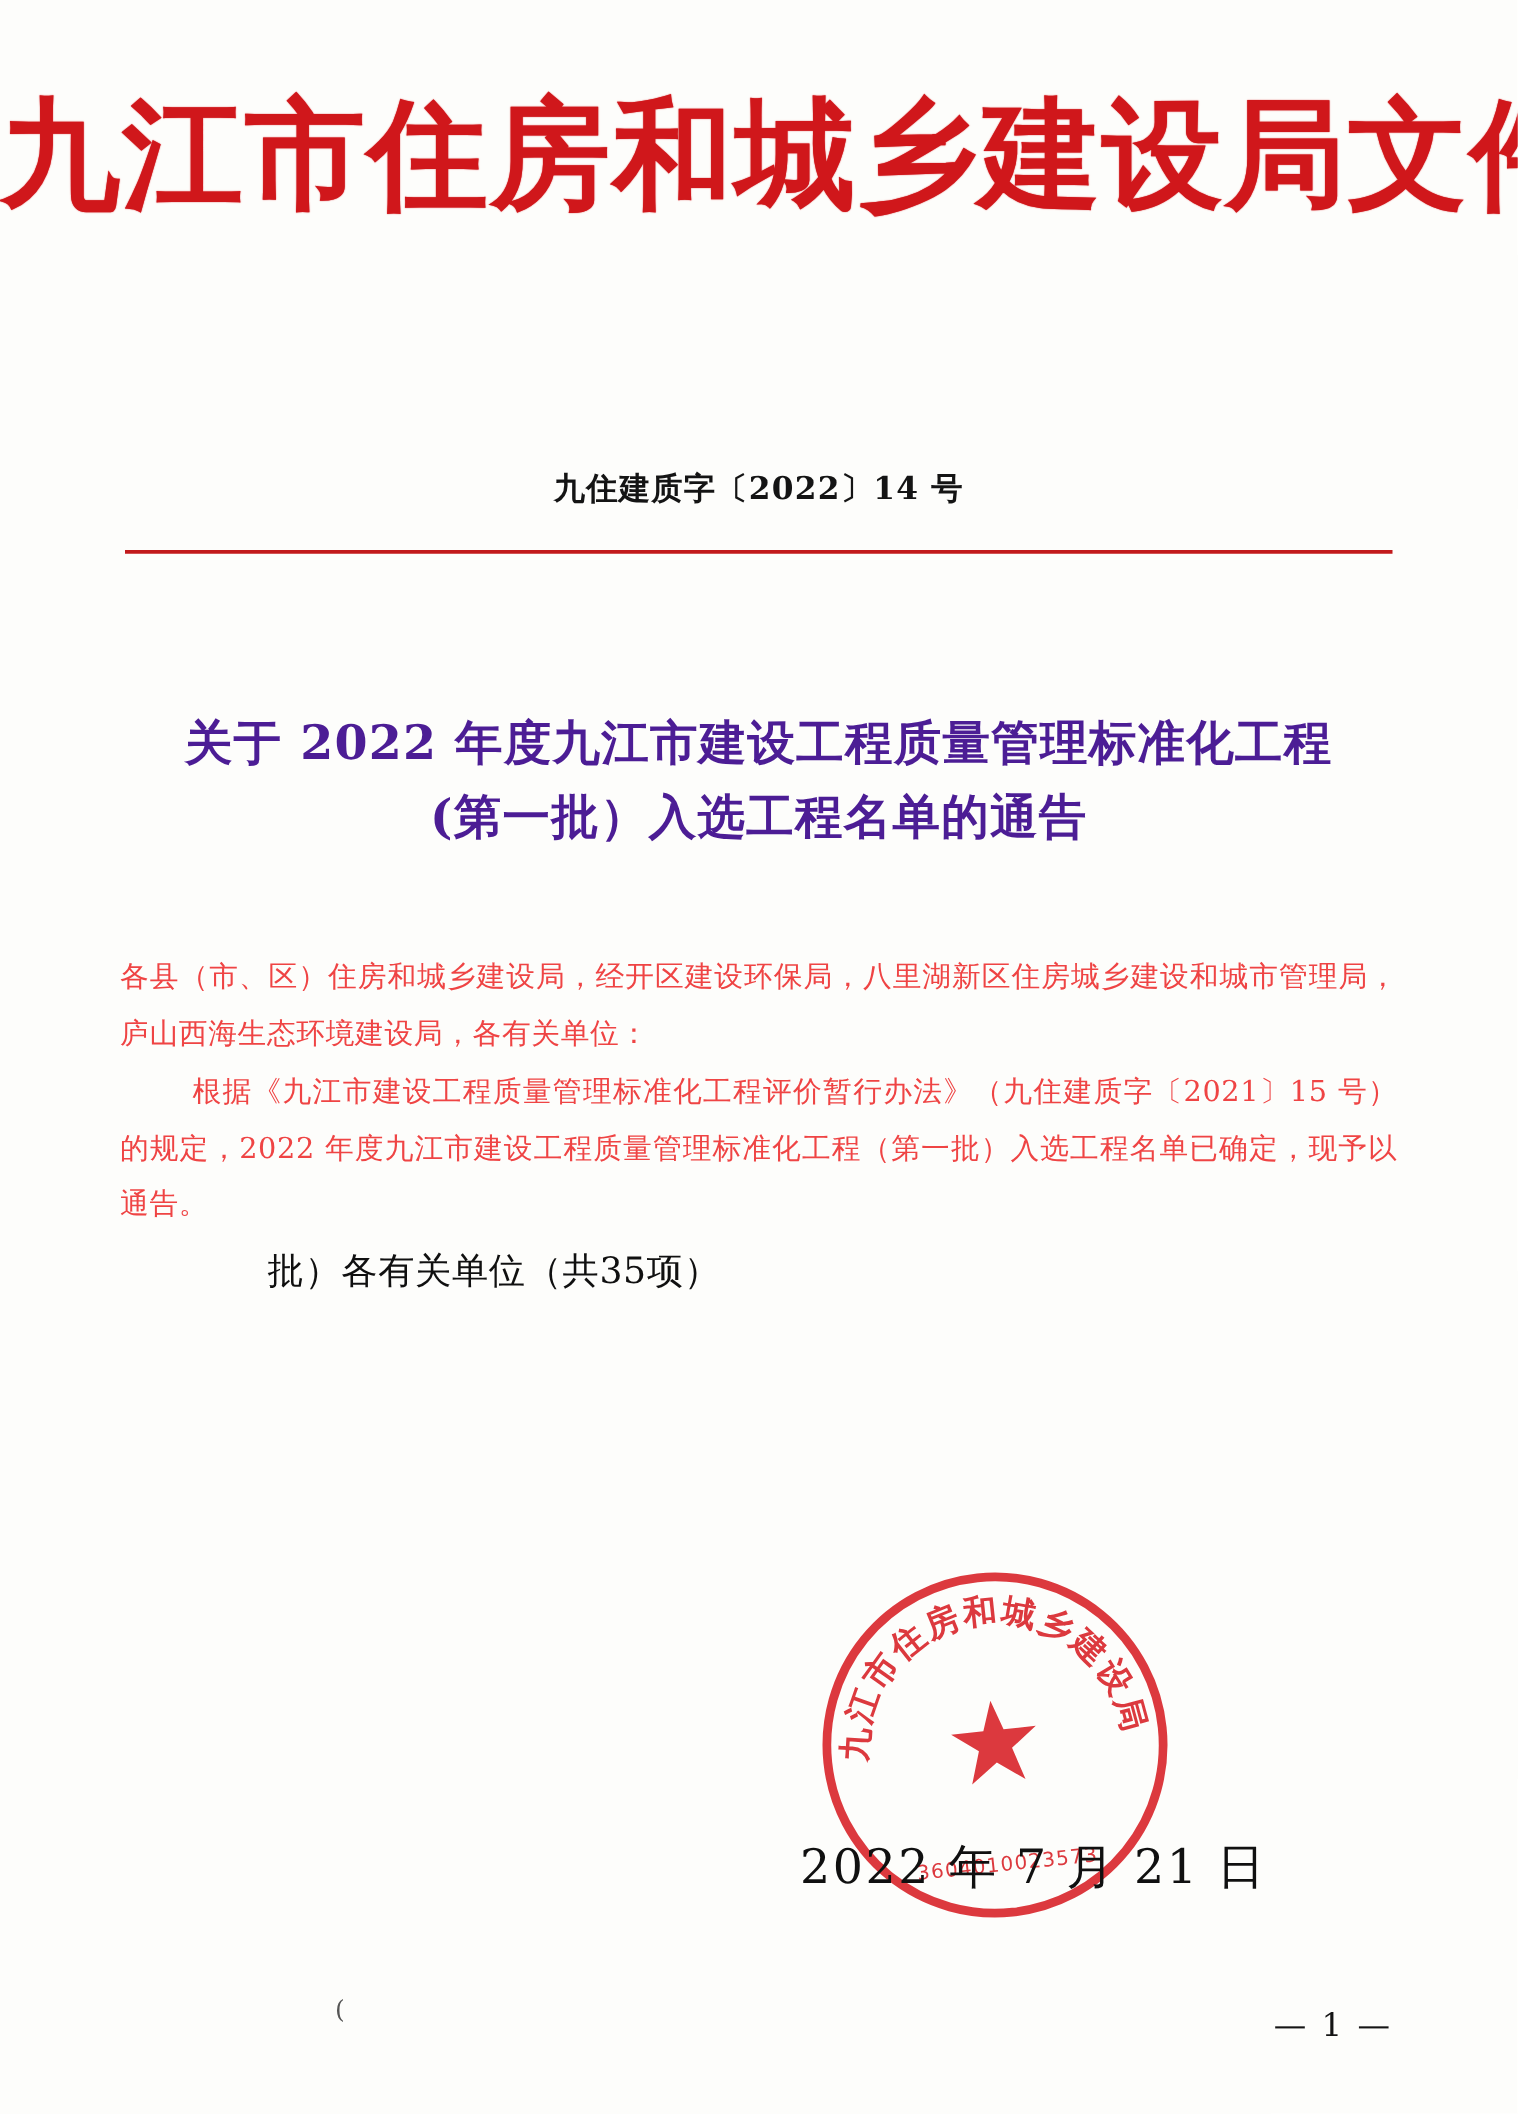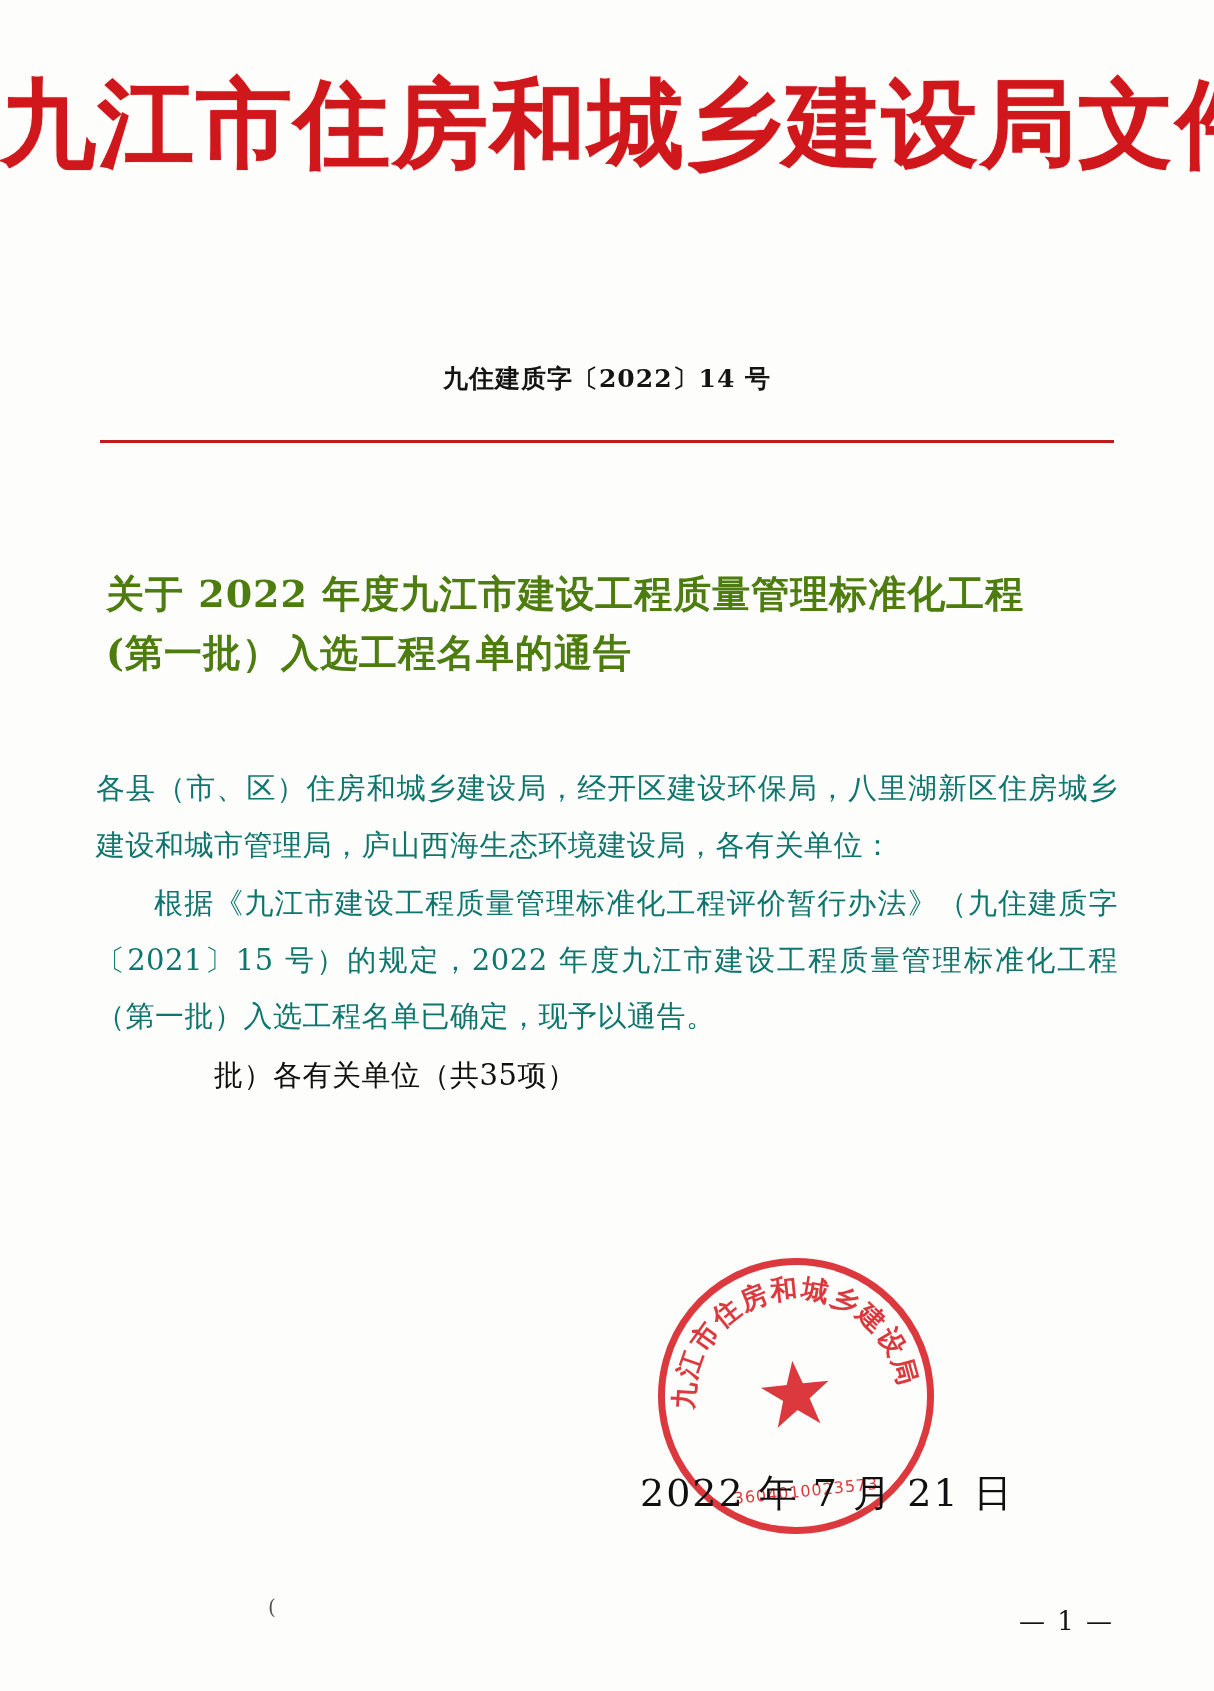--- a/index.html
+++ b/index.html
@@ -37,21 +37,21 @@
     line-height: 1.12;
     color: #d0171b;
     letter-spacing: 2px;
     text-shadow: 0 0 1px #d0171b;
     white-space: nowrap;
   }
 
   
   .docnum {
     position: absolute;
-    top: 362px;
+    top: 374px;
     left: 0;
     width: 100%;
     text-align: center;
     font-size: 25px;
     font-weight: bold;
     letter-spacing: 1px;
     color: #141414;
     font-family: "DejaVu Serif", "Liberation Serif", serif;
   }
   .red-rule {
@@ -60,42 +60,43 @@
     left: 100px;
     width: 1014px;
     height: 3px;
     background: #c21a1c;
   }
 
   
   .doc-title {
     position: absolute;
     top: 565px;
-    left: 106px;
+    left: 95px;
     width: 1024px;
+    text-align: center;
     font-size: 38px;
     font-weight: bold;
     line-height: 1.55;
     letter-spacing: 1px;
-    color: #4d7c0f;
+    color: #4c1d95;
   }
 
   
   .body-block {
     position: absolute;
     top: 760px;
     left: 96px;
     width: 1022px;
   }
   .para {
-    font-size: 29px;
+    font-size: 23px;
     line-height: 1.95;
     letter-spacing: 0.5px;
     text-align: justify;
-    color: #0f766e;
+    color: #ef4444;
     margin: 0 0 2px 0;
   }
   .para.indent {
     text-indent: 58px;
   }
   .para.gap {
     margin-top: 40px;
   }
   .attach-line2 {
     font-size: 29px;

